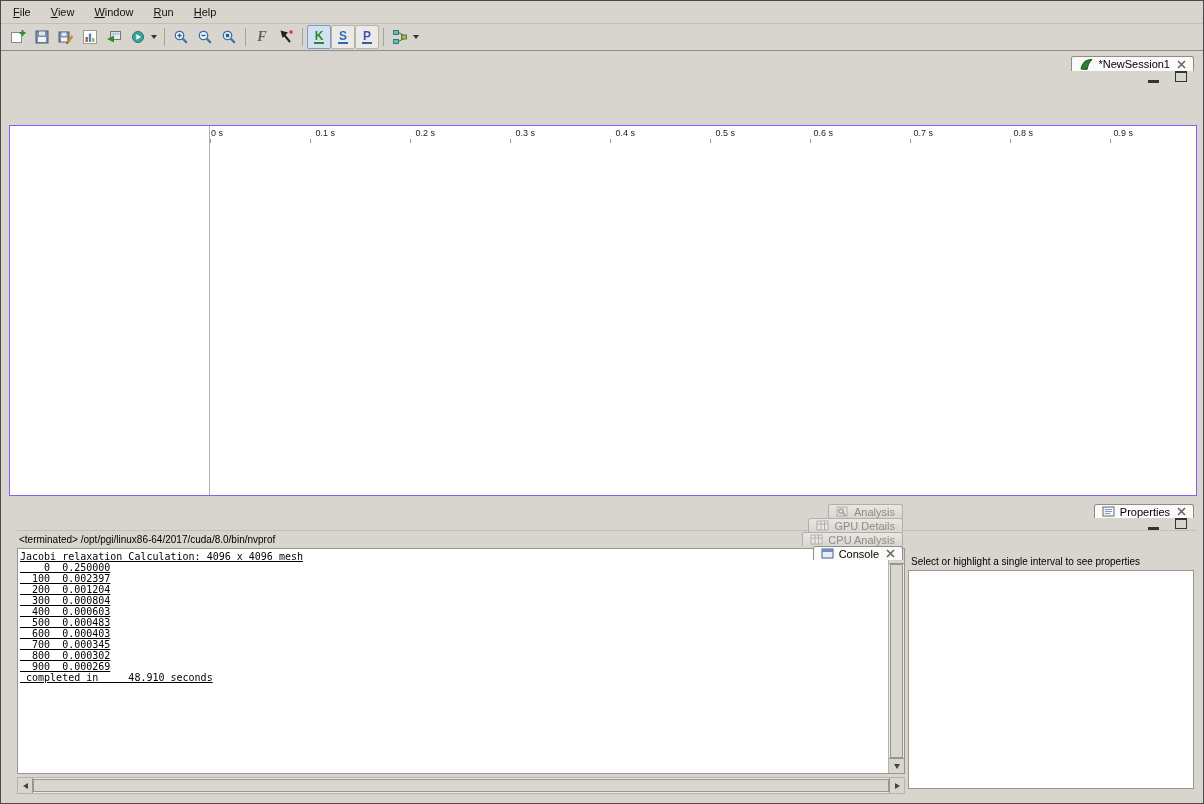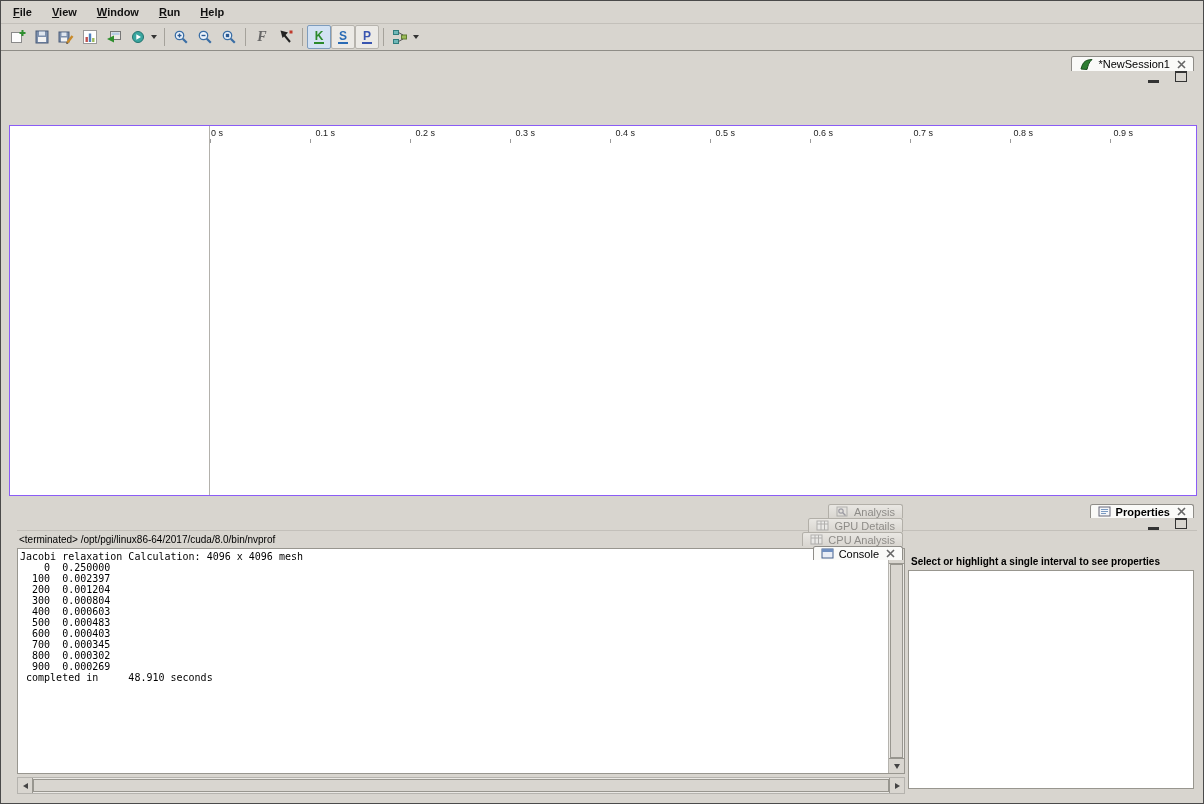--- a/index.html
+++ b/index.html
@@ -4,21 +4,21 @@
 <style>
   html,body{margin:0;padding:0;}
   body{width:1204px;height:804px;overflow:hidden;background:#b5b2ac;
        font-family:"Liberation Sans",sans-serif;-webkit-font-smoothing:antialiased;}
   .window{position:absolute;left:0;top:0;width:1204px;height:804px;background:#d8d5cf;
           border:1px solid #4a4a4a;box-sizing:border-box;}
 
   
   .menubar{position:absolute;left:0;top:0;right:0;height:22px;background:#d8d5cf;
            border-bottom:1px solid #c3c0ba;display:flex;align-items:center;
-           padding-left:12px;gap:20px;font-size:11px;color:#111;font-weight:bold;}
+           padding-left:12px;gap:20px;font-size:11px;color:#111;}
   .menu-item{cursor:default;}
   .menu-item::first-letter{text-decoration:underline;}
 
   
   .toolbar{position:absolute;left:0;top:22px;right:0;height:27px;display:flex;
            align-items:center;padding-left:5px;border-bottom:1px solid #8f8d87;}
   .icon-btn{width:22px;height:22px;display:flex;align-items:center;justify-content:center;
             border:1px solid transparent;border-radius:2px;flex:0 0 auto;}
   .icon-btn.toggle-on{background:#d3e2f3;border-color:#7e9cbd;}
   .icon-btn.boxed{border-color:#b7b4ae;background:#eceae6;}
@@ -69,21 +69,21 @@
   
   .console-panel{position:absolute;left:8px;top:503px;width:889px;height:292px;margin-left:8px;}
   .console-panel .tabrow{height:26px;border-bottom:1px solid #c3c0ba;}
   .ctools{display:flex;align-items:center;margin-left:auto;gap:2px;padding-bottom:3px;}
   .cicon{width:21px;height:20px;display:flex;align-items:center;justify-content:center;flex:0 0 auto;}
   .status-line{position:absolute;left:2px;top:30px;right:2px;height:13px;font-size:10px;
                color:#000;white-space:pre;overflow:hidden;}
   .console-box{position:absolute;left:0;top:44px;right:1px;height:226px;background:#fff;
                border:1px solid #98968f;box-sizing:border-box;}
   .console-text{position:absolute;left:2px;top:2px;right:17px;bottom:2px;overflow:hidden;
-                font-family:"DejaVu Sans Mono",monospace;font-size:10px;line-height:11px;color:#000;}
+                font-family:"DejaVu Sans Mono",monospace;font-size:10px;line-height:11px;color:#000;text-decoration:underline;}
   .cline{white-space:pre;}
 
   
   .scroll-v{position:absolute;top:0;right:0;bottom:0;width:15px;background:#ebe9e5;
             border-left:1px solid #b5b3ae;}
   .scroll-h{position:absolute;left:0;top:273px;right:1px;height:17px;background:#ebe9e5;
             border:1px solid #b5b3ae;box-sizing:border-box;}
   .sb-btn{position:absolute;background:#d9d6d0;border:1px solid #98968f;box-sizing:border-box;
           display:flex;align-items:center;justify-content:center;}
   .sb-btn.up{top:0;left:0;width:15px;height:15px;border-width:0 0 1px 0;}
@@ -97,21 +97,21 @@
   .tri-up{width:0;height:0;border-left:3.5px solid transparent;border-right:3.5px solid transparent;
           border-bottom:5px solid #444;}
   .tri-dn{width:0;height:0;border-left:3.5px solid transparent;border-right:3.5px solid transparent;
           border-top:5px solid #444;}
   .tri-lf{width:0;height:0;border-top:3.5px solid transparent;border-bottom:3.5px solid transparent;
           border-right:5px solid #444;}
   .tri-rt{width:0;height:0;border-top:3.5px solid transparent;border-bottom:3.5px solid transparent;
           border-left:5px solid #444;}
 
   
-  .props-panel{position:absolute;left:905px;top:503px;width:291px;height:292px;font-weight:bold;}
+  .props-panel{position:absolute;left:905px;top:503px;width:291px;height:292px;}
   .props-panel .tabrow{height:26px;border-bottom:1px solid #c3c0ba;}
   .props-msg{position:absolute;left:5px;top:52px;right:4px;font-size:10px;color:#000;}
   .props-box{position:absolute;left:2px;right:3px;top:66px;bottom:7px;background:#fff;
              border:1px solid #98968f;}
 </style>
 </head>
 <body>
 
 <div class="window">
 

